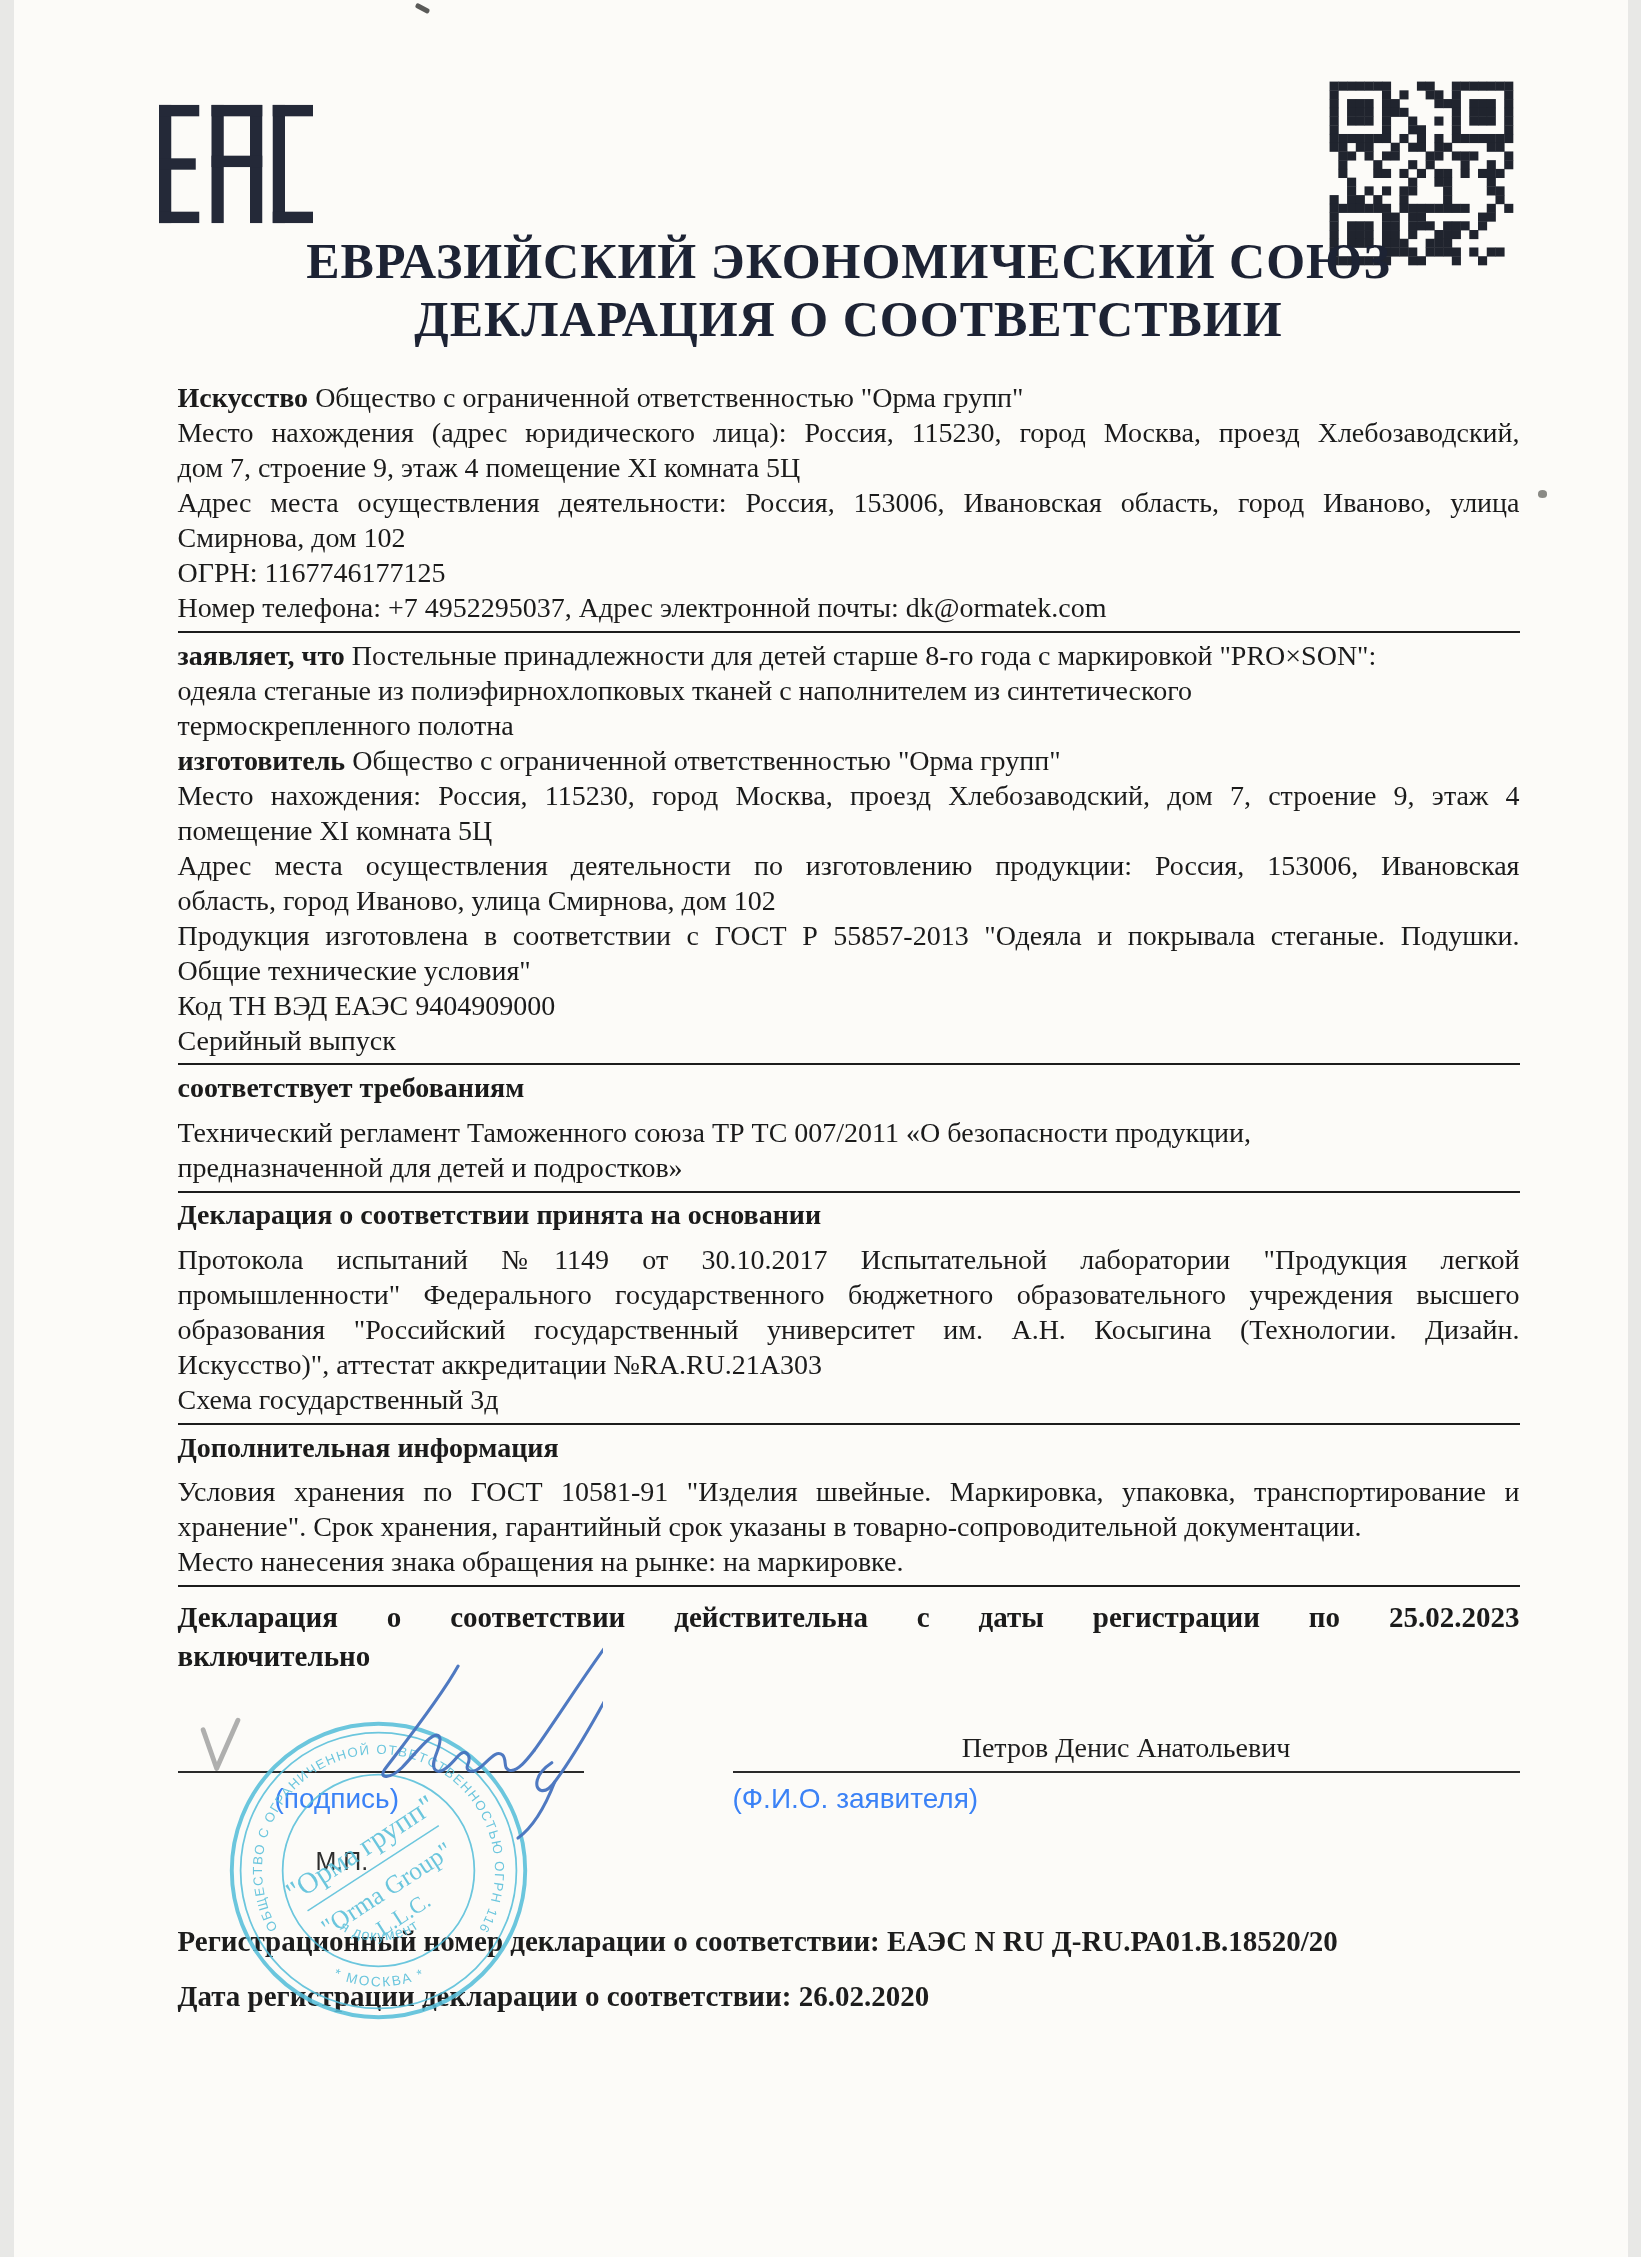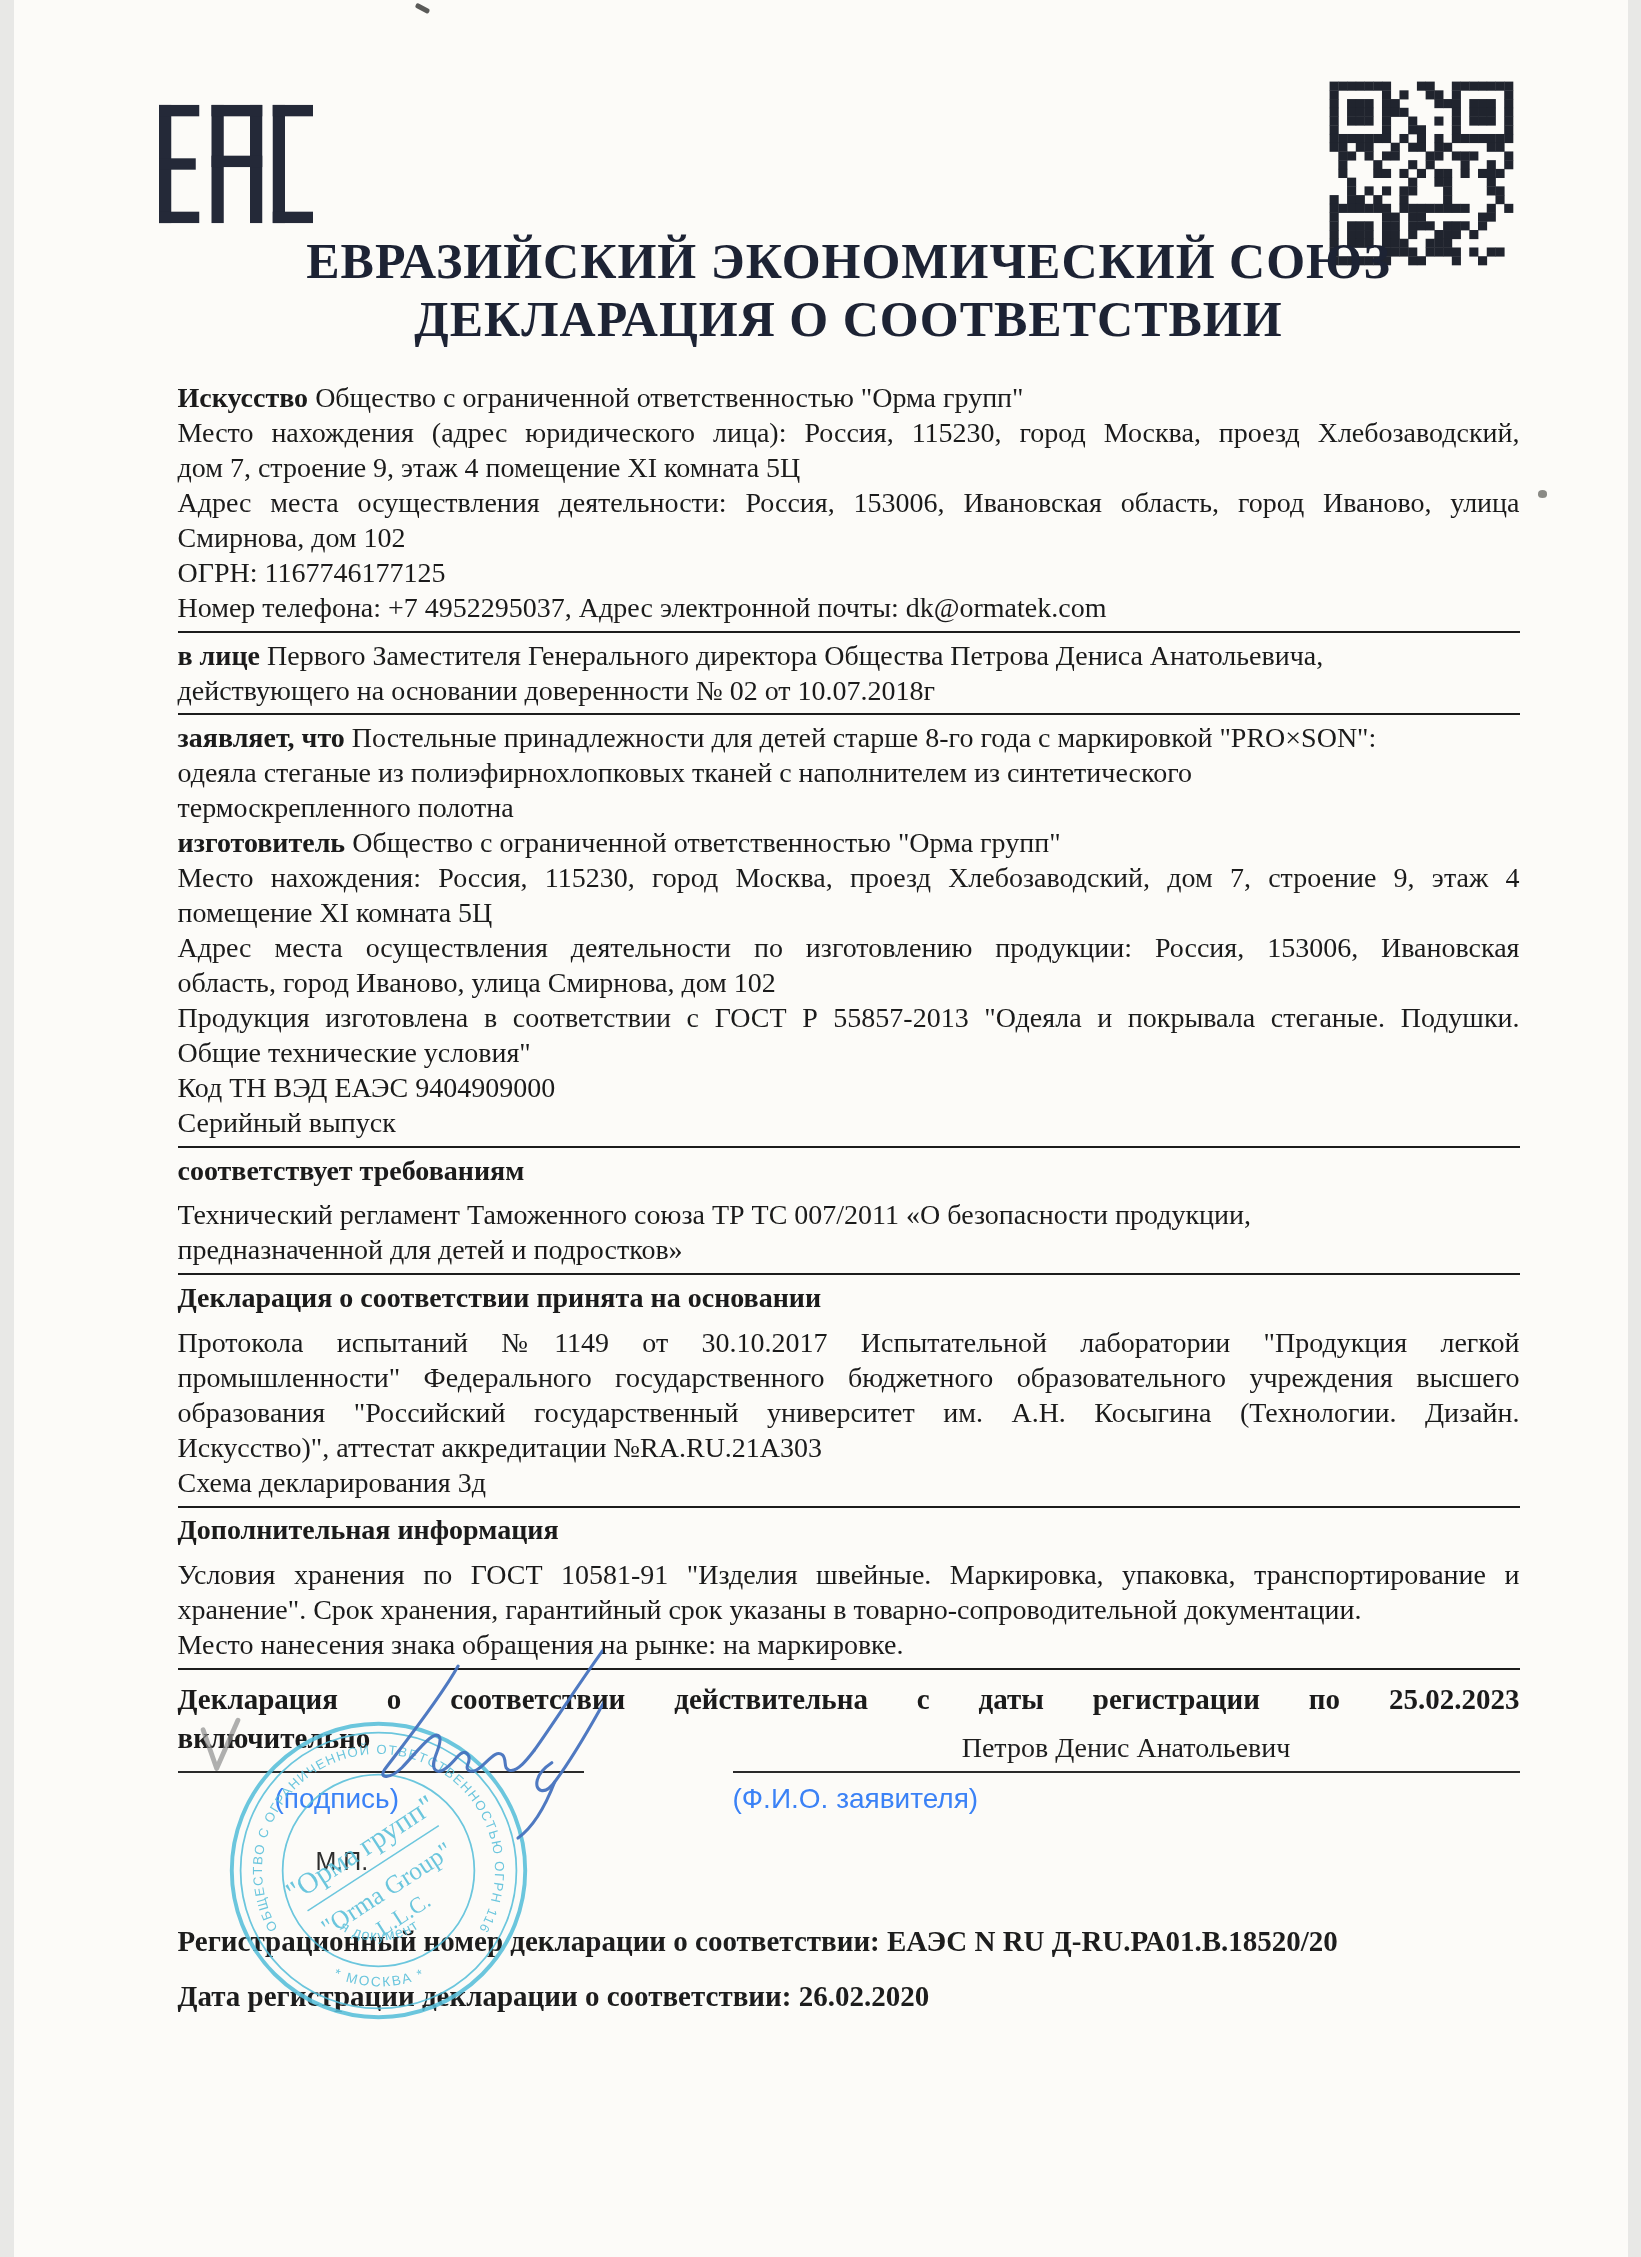--- a/index.html
+++ b/index.html
@@ -318,24 +318,20 @@
     <div class="sec">
       <div class="ln"><span class="lead">Искусство</span><span> Общество с ограниченной ответственностью "Орма групп"</span></div>
       <div class="ln j">Место нахождения (адрес юридического лица): Россия, 115230, город Москва, проезд Хлебозаводский,</div>
       <div class="ln">дом 7, строение 9, этаж 4 помещение XI комната 5Ц</div>
       <div class="ln j">Адрес места осуществления деятельности: Россия, 153006, Ивановская область, город Иваново, улица</div>
       <div class="ln">Смирнова, дом 102</div>
       <div class="ln">ОГРН: 1167746177125</div>
       <div class="ln">Номер телефона: +7 4952295037, Адрес электронной почты: dk@ormatek.com</div>
     </div>
 
-    <div class="sec">
-      <div class="ln"><span class="lead">в лице</span><span> Первого Заместителя Генерального директора Общества Петрова Дениса Анатольевича,</span></div>
-      <div class="ln">действующего на основании доверенности № 02 от 10.07.2018г</div>
-    </div>
 
     <div class="sec">
       <div class="ln"><span class="lead">заявляет, что</span><span>  Постельные принадлежности для детей старше 8-го года с маркировкой "PRO×SON":</span></div>
       <div class="ln">одеяла стеганые из полиэфирнохлопковых тканей с наполнителем из синтетического</div>
       <div class="ln">термоскрепленного полотна</div>
       <div class="ln"><span class="lead">изготовитель</span><span> Общество с ограниченной ответственностью "Орма групп"</span></div>
       <div class="ln j">Место нахождения: Россия, 115230, город Москва, проезд Хлебозаводский, дом 7, строение 9, этаж 4</div>
       <div class="ln">помещение XI комната 5Ц</div>
       <div class="ln j">Адрес места осуществления деятельности по изготовлению продукции: Россия, 153006, Ивановская</div>
       <div class="ln">область, город Иваново, улица Смирнова, дом 102</div>
@@ -350,21 +346,21 @@
       <div class="ln mt">Технический регламент Таможенного союза ТР ТС 007/2011 «О безопасности продукции,</div>
       <div class="ln">предназначенной для детей и подростков»</div>
     </div>
 
     <div class="sec">
       <div class="ln hd">Декларация о соответствии принята на основании</div>
       <div class="ln j mt">Протокола испытаний №1149 от 30.10.2017 Испытательной лаборатории "Продукция легкой</div>
       <div class="ln j">промышленности" Федерального государственного бюджетного образовательного учреждения высшего</div>
       <div class="ln j">образования "Российский государственный университет им. А.Н. Косыгина (Технологии. Дизайн.</div>
       <div class="ln">Искусство)", аттестат аккредитации №RA.RU.21A303</div>
-      <div class="ln">Схема декларирования 3д</div>
+      <div class="ln">Схема государственный 3д</div>
     </div>
 
     <div class="sec">
       <div class="ln hd">Дополнительная информация</div>
       <div class="ln j mt">Условия хранения по ГОСТ 10581-91 "Изделия швейные. Маркировка, упаковка, транспортирование и</div>
       <div class="ln">хранение". Срок хранения, гарантийный срок указаны в товарно-сопроводительной документации.</div>
       <div class="ln">Место нанесения знака обращения на рынке: на маркировке.</div>
     </div>
 
     <div class="sec no-rule validity">

